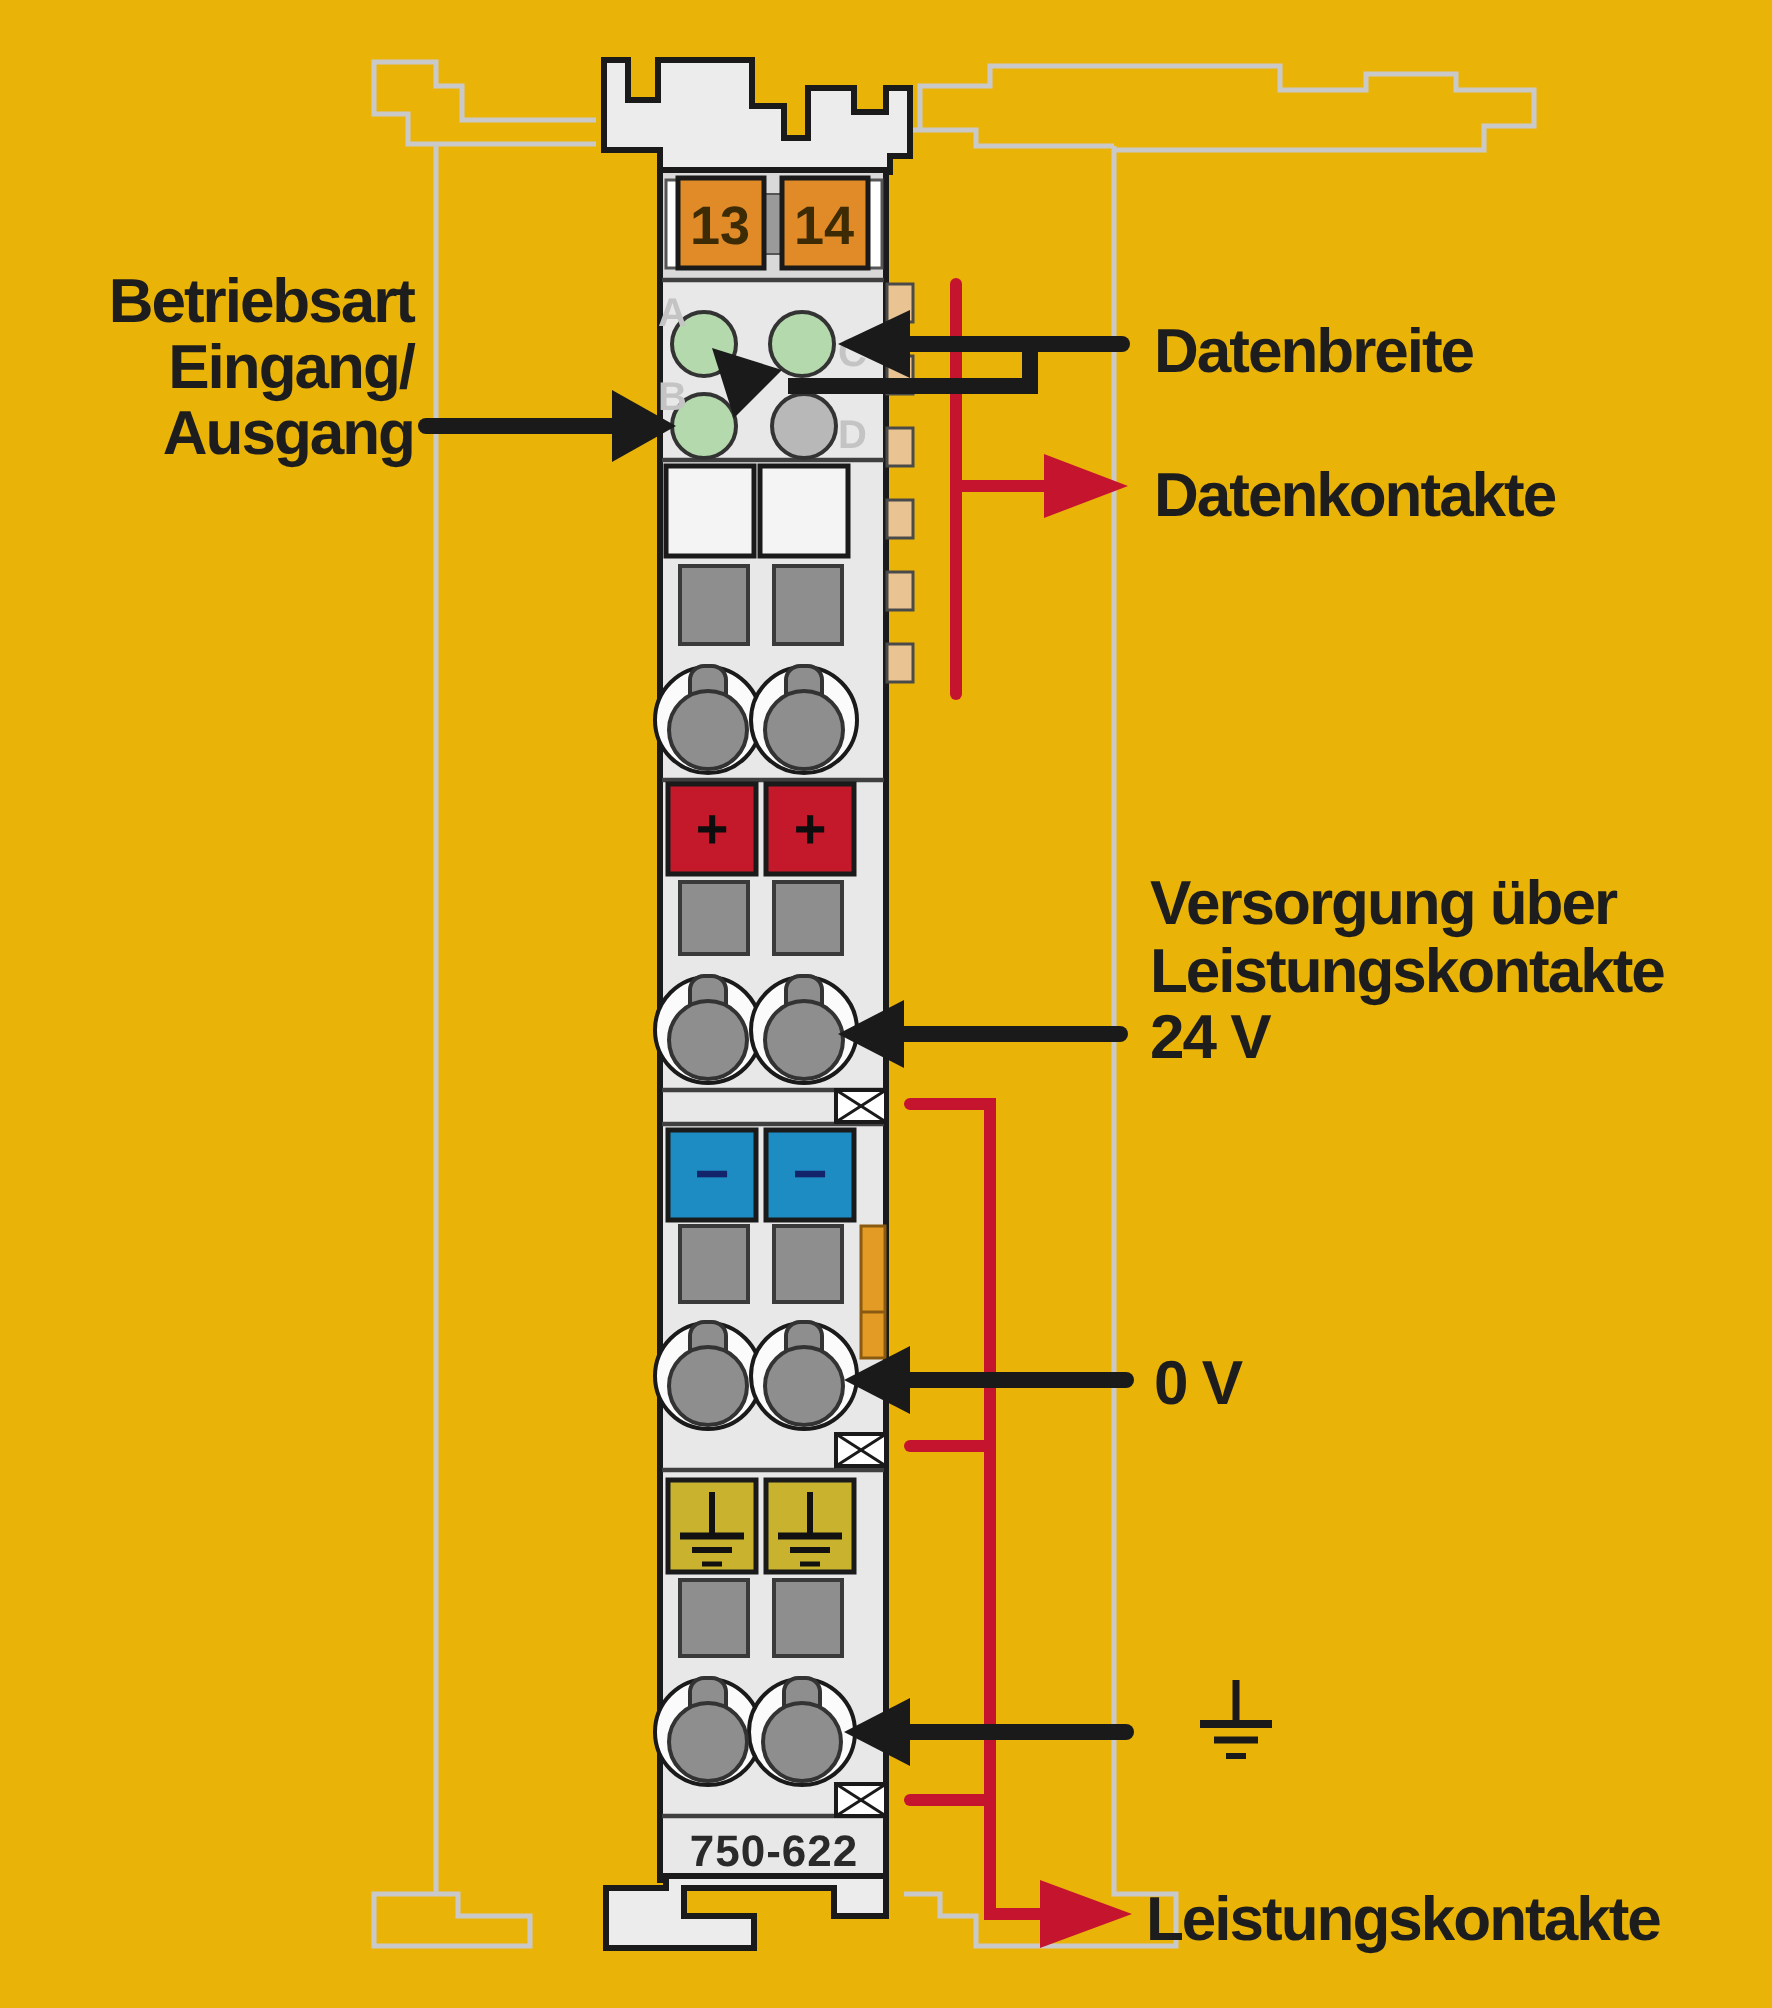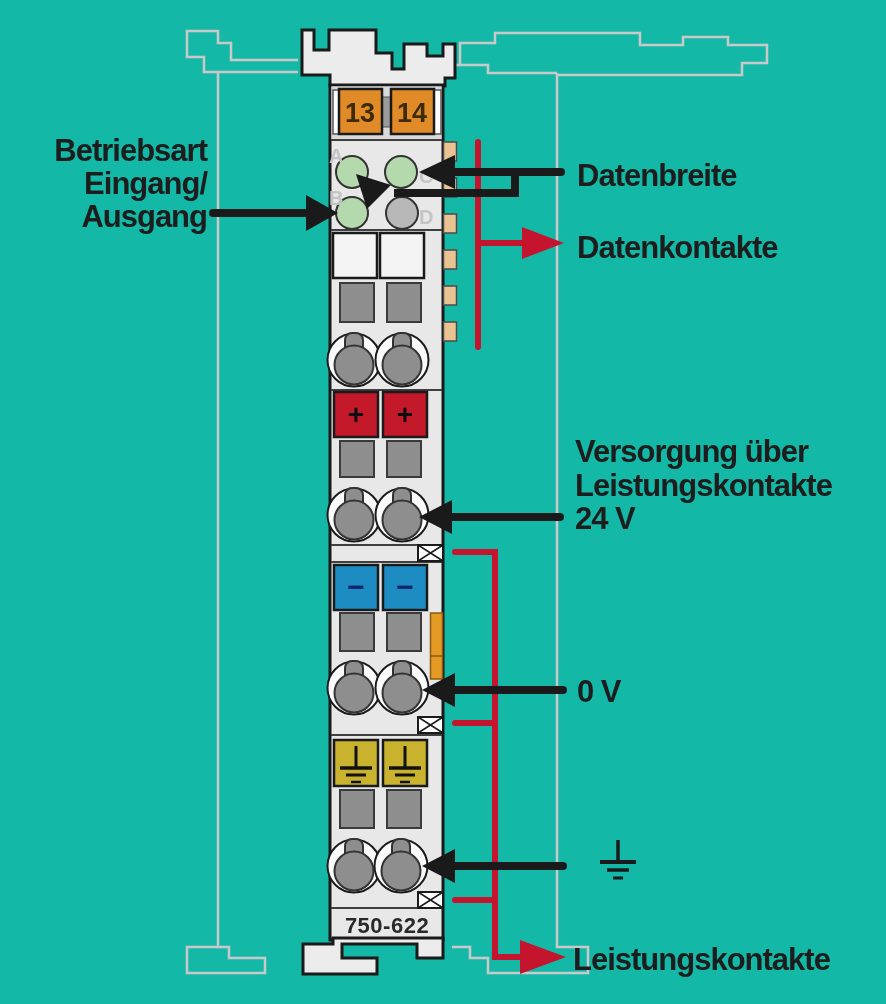--- a/index.html
+++ b/index.html
@@ -1,16 +1,16 @@
 <!DOCTYPE html>
 <html><head>
 <meta charset="utf-8">
 <style>
   html,body { margin:0; padding:0; background:#ffffff; }
-  .stage { position:relative; width:886px; height:1004px; background:#14b8a6; overflow:hidden;
+  .stage { position:relative; width:886px; height:1004px; background:#eab308; overflow:hidden;
            font-family:"Liberation Sans", sans-serif; }
   svg { display:block; }
   .ghost   { fill:none; stroke:#c9c9c9; stroke-width:2.5; }
   .outline { fill:#ececec; stroke:#1a1a1a; stroke-width:3; }
   .body    { fill:#e8e8e8; stroke:#1a1a1a; stroke-width:3; }
   .hdrbg   { fill:#d9d9d9; }
   .rail    { fill:#ffffff; stroke:#555; stroke-width:1.5; }
   .link    { fill:#9a9a9a; stroke:#555; stroke-width:1; }
   .sep     { stroke:#3f3f3f; stroke-width:2.2; }
   .sq      { fill:#8e8e8e; stroke:#3a3a3a; stroke-width:2; }

